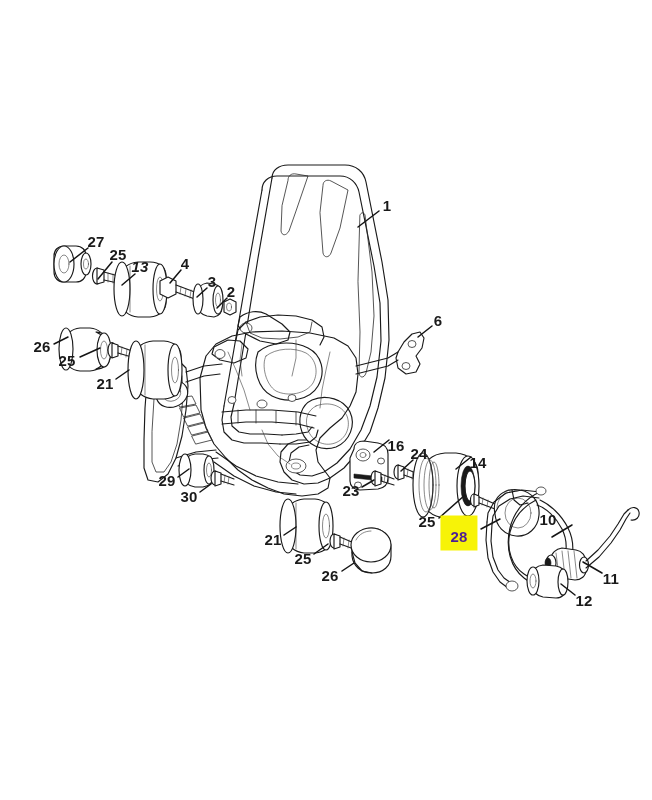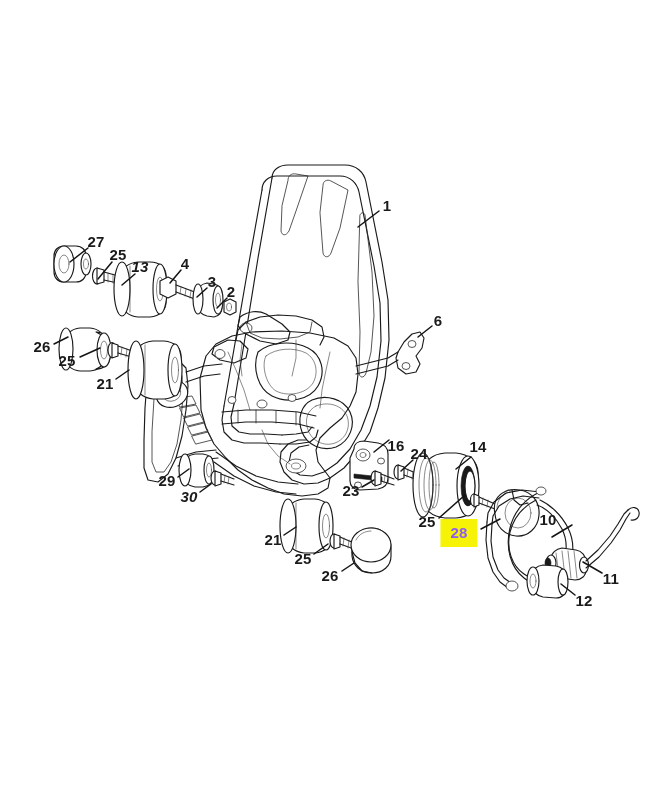--- a/index.html
+++ b/index.html
@@ -29,22 +29,22 @@
     font-size: 15px;
     font-weight: bold;
     color: #1a1a1a;
     line-height: 1;
     white-space: nowrap;
     transform: translate(-50%, -50%);
     letter-spacing: 0.2px;
   }
   .callout.highlighted {
     background: #f7f307;
-    padding: 6px 10px 7px 10px;
-    color: #8b5cf6;
+    padding: 13px 10px 7px 10px;
+    color: #4c1d95;
   }
   svg .ln {
     fill: none;
     stroke: #1a1a1a;
     stroke-width: 1.15;
     stroke-linecap: round;
     stroke-linejoin: round;
   }
   svg .ln-thin {
     fill: none;
@@ -460,25 +460,25 @@
       <div class="callout" style="left: 118px; top: 254px;">25</div>
       <div class="callout" style="left: 140px; top: 266px; font-style: italic;">13</div>
       <div class="callout" style="left: 185px; top: 263px;">4</div>
       <div class="callout" style="left: 212px; top: 281px;">3</div>
       <div class="callout" style="left: 231px; top: 291px;">2</div>
       <div class="callout" style="left: 42px; top: 346px;">26</div>
       <div class="callout" style="left: 67px; top: 360px;">25</div>
       <div class="callout" style="left: 105px; top: 383px;">21</div>
       <div class="callout" style="left: 438px; top: 320px;">6</div>
       <div class="callout" style="left: 167px; top: 480px;">29</div>
-      <div class="callout" style="left: 189px; top: 496px; font-style: italic;">30</div>
+      <div class="callout" style="left: 189px; top: 496px;">30</div>
       <div class="callout" style="left: 396px; top: 433px; margin-top: 12px;">16</div>
       <div class="callout" style="left: 419px; top: 453px;">24</div>
       <div class="callout" style="left: 351px; top: 490px;">23</div>
-      <div class="callout" style="left: 478px; top: 446px; text-align: center;">14</div>
+      <div class="callout" style="left: 478px; top: 462px; text-align: center;">14</div>
       <div class="callout" style="left: 427px; top: 521px;">25</div>
       <div class="callout highlighted" style="left: 459px; top: 533px;">28</div>
       <div class="callout" style="left: 273px; top: 539px;">21</div>
       <div class="callout" style="left: 303px; top: 558px;">25</div>
       <div class="callout" style="left: 330px; top: 575px;">26</div>
       <div class="callout" style="left: 548px; top: 519px;">10</div>
       <div class="callout" style="left: 611px; top: 578px;">11</div>
       <div class="callout" style="left: 584px; top: 600px;">12</div>
     </div>
 

